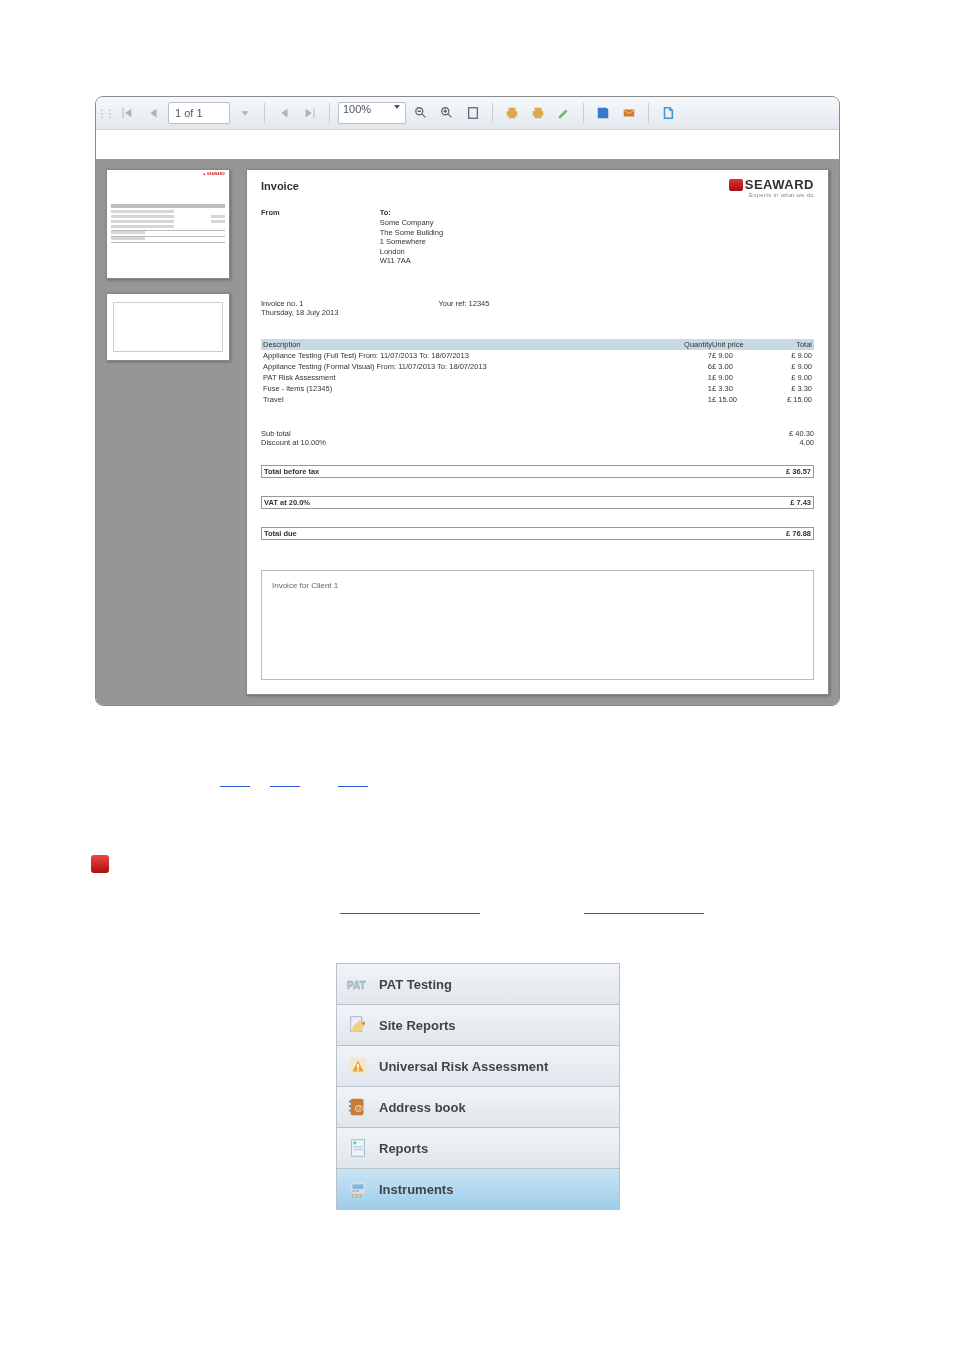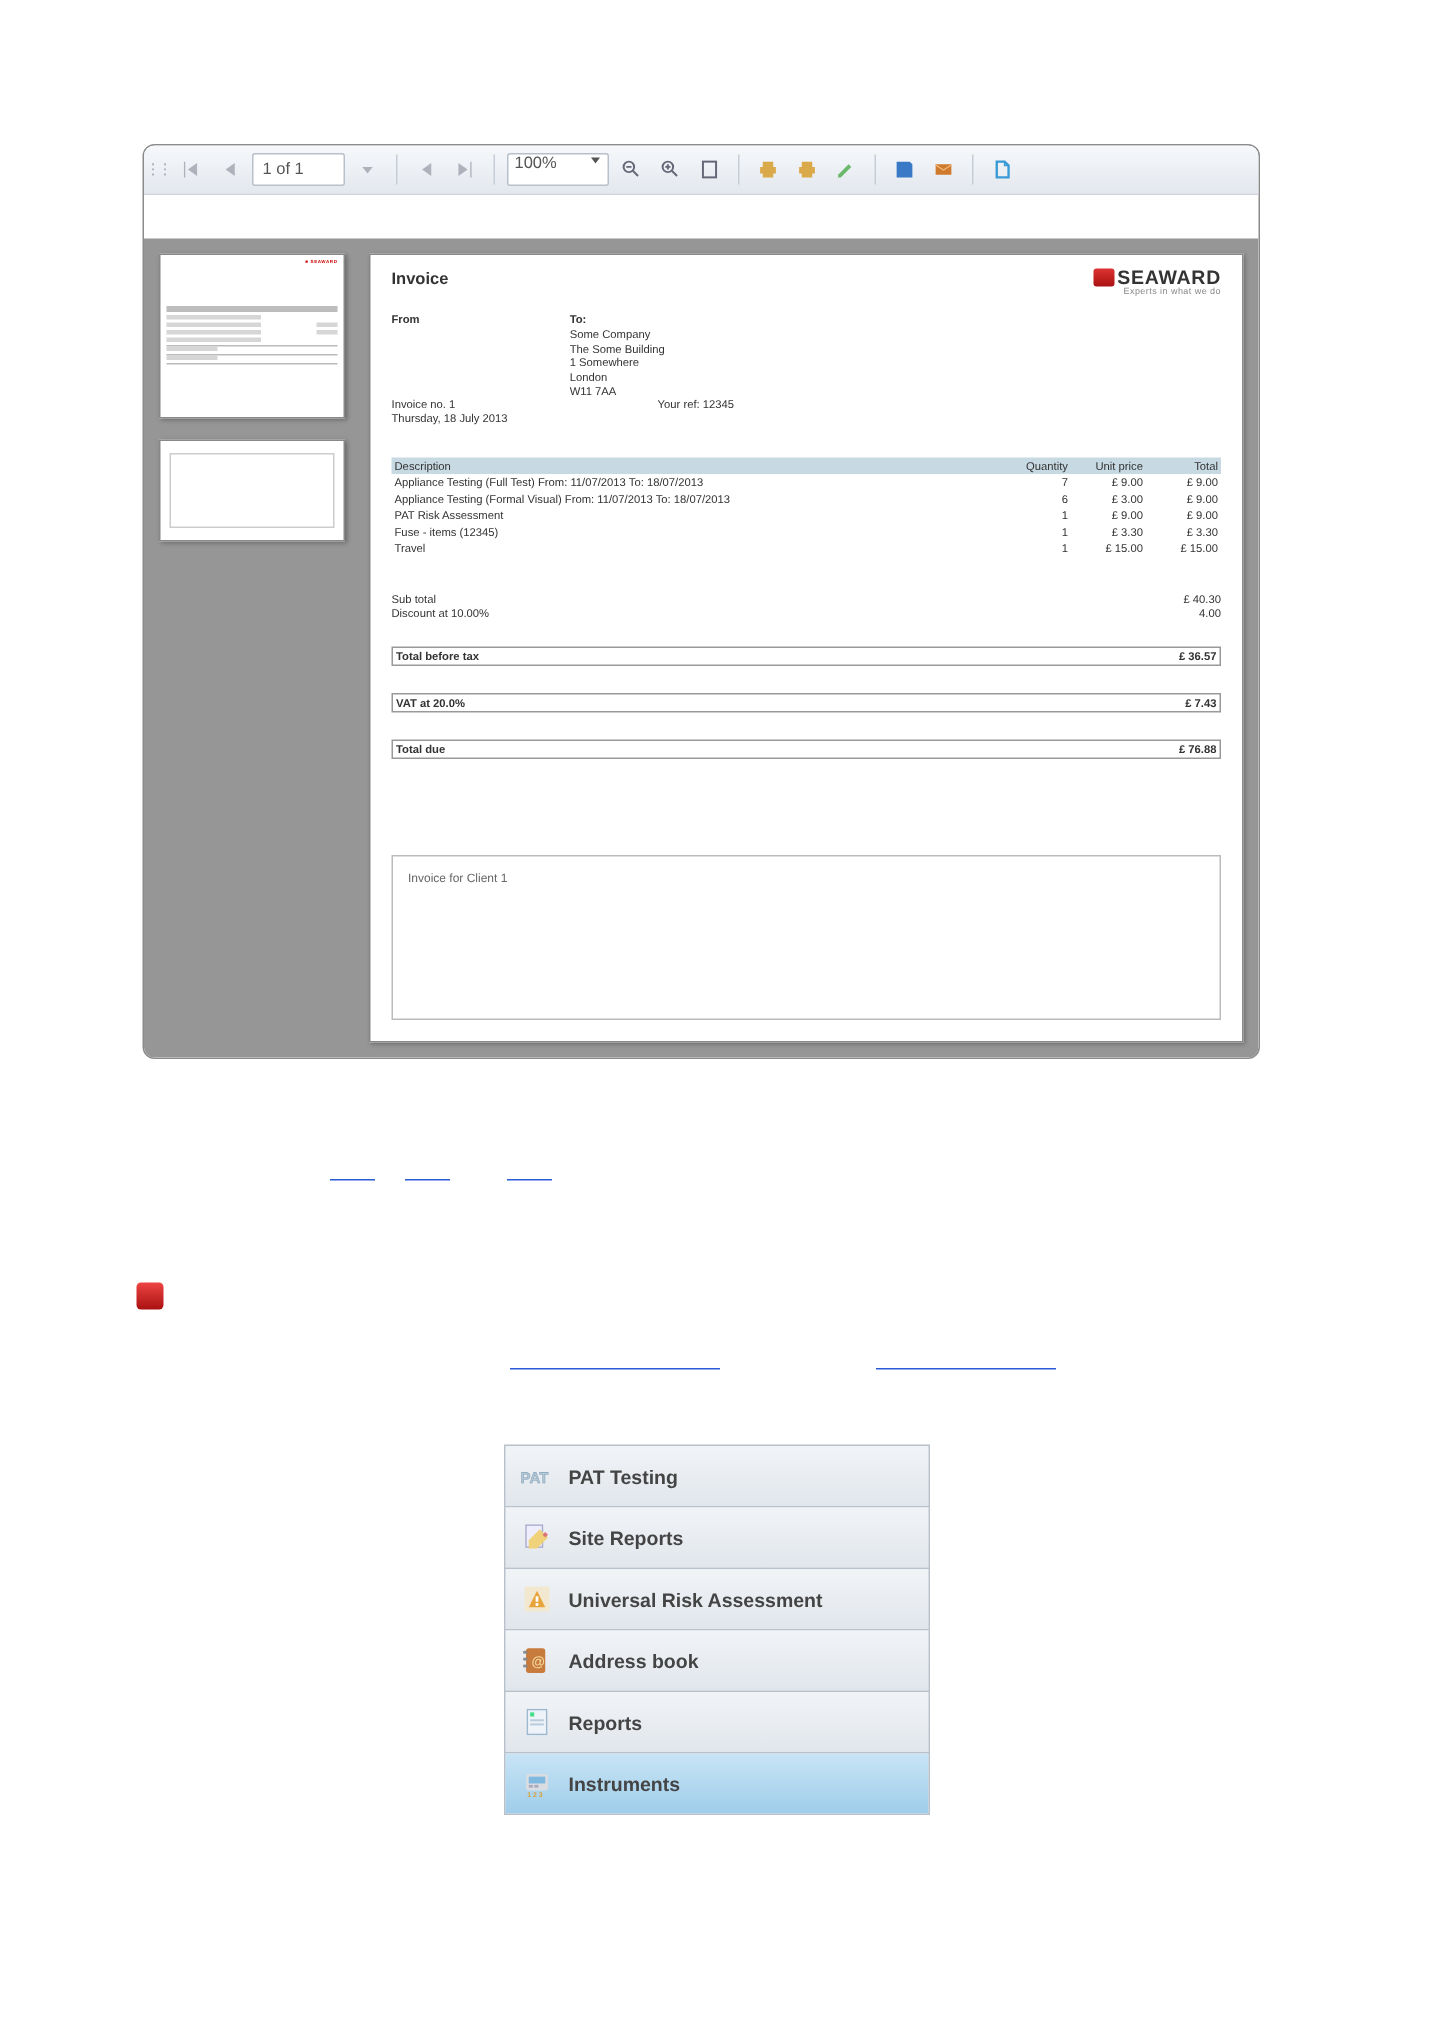--- a/index.html
+++ b/index.html
@@ -264,40 +264,41 @@
     line-height: 1.25;
   }
   .addresses .col {
     display: flex;
     flex-direction: column;
   }
   .addresses .lbl { font-weight: 600; margin-bottom: 1px; }
   .refs {
     display: flex;
     gap: 100px;
+    margin-top: 34px;
     line-height: 1.2;
   }
   
   .items {
     margin-top: 22px;
     width: 100%;
     font-size: 7.5px;
   }
   .items .ihead {
     display: flex;
     background: #c7d9e3;
     padding: 1px 2px;
   }
   .items .irow {
     display: flex;
     padding: 1px 2px;
   }
   .items .c-desc { flex: 1; }
   .items .c-qty { width: 50px; text-align: right; }
-  .items .c-unit { width: 50px; text-align: right; }
+  .items .c-unit { width: 50px; text-align: left; }
   .items .c-total { width: 50px; text-align: right; }
   .summary {
     margin-top: 24px;
     font-size: 7.5px;
   }
   .summary .srow {
     display: flex;
   }
   .summary .lbl { flex: 1; }
   .summary .amt { width: 60px; text-align: right; }

